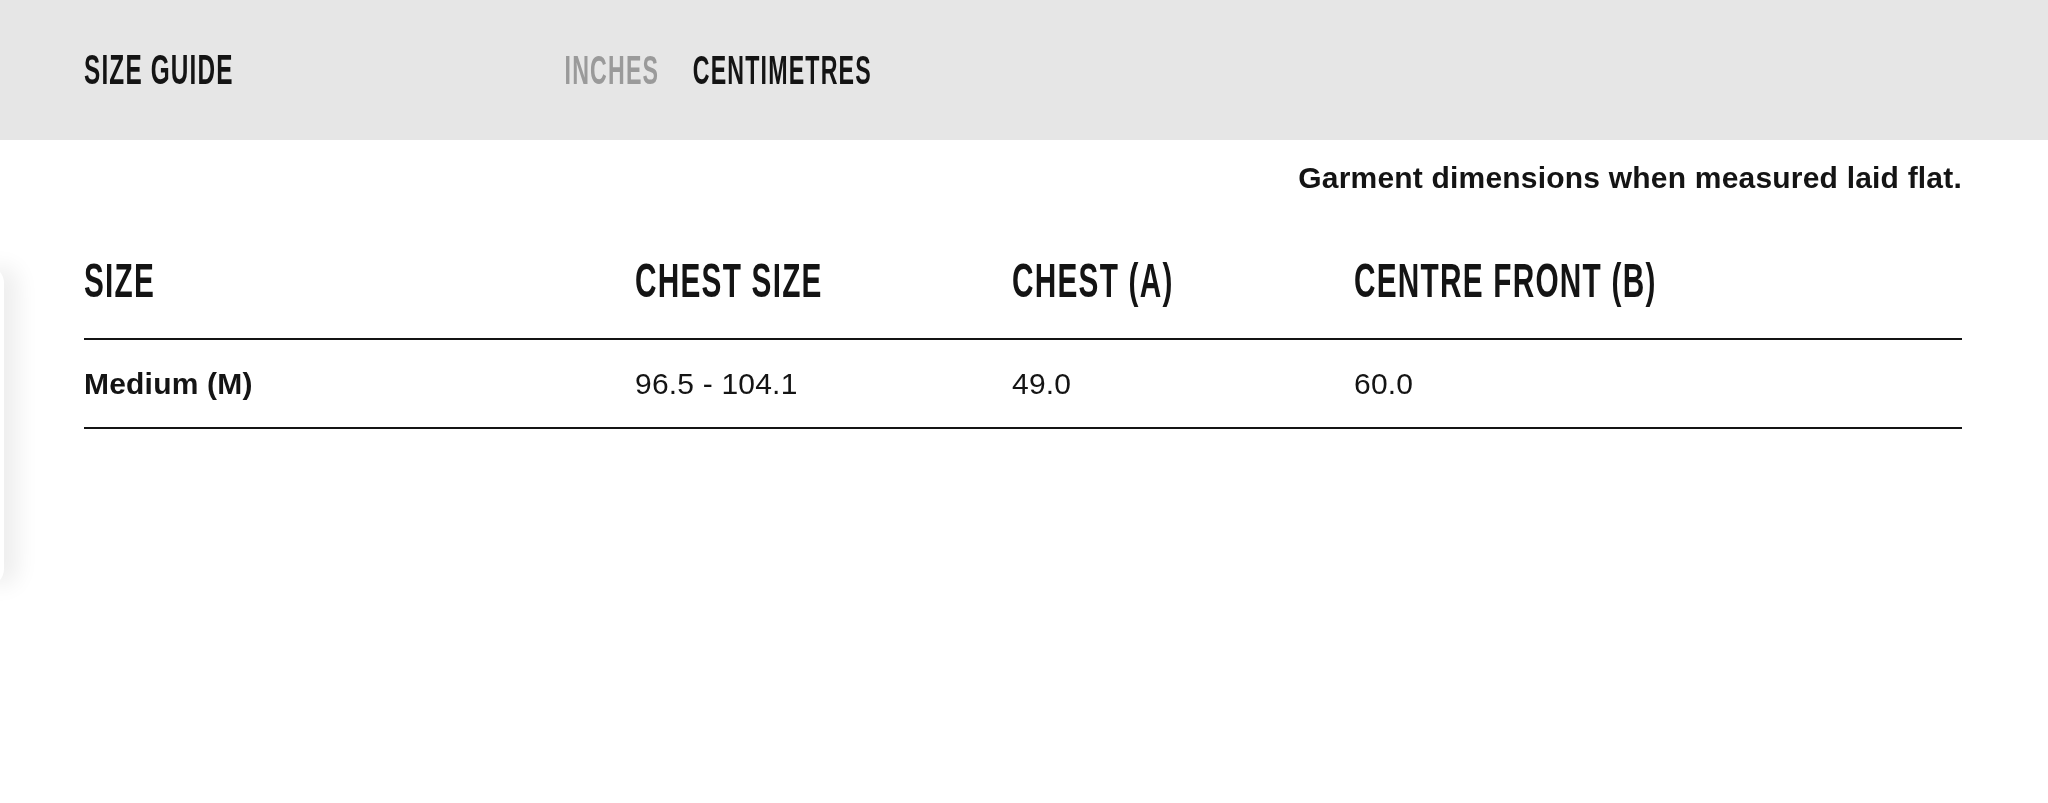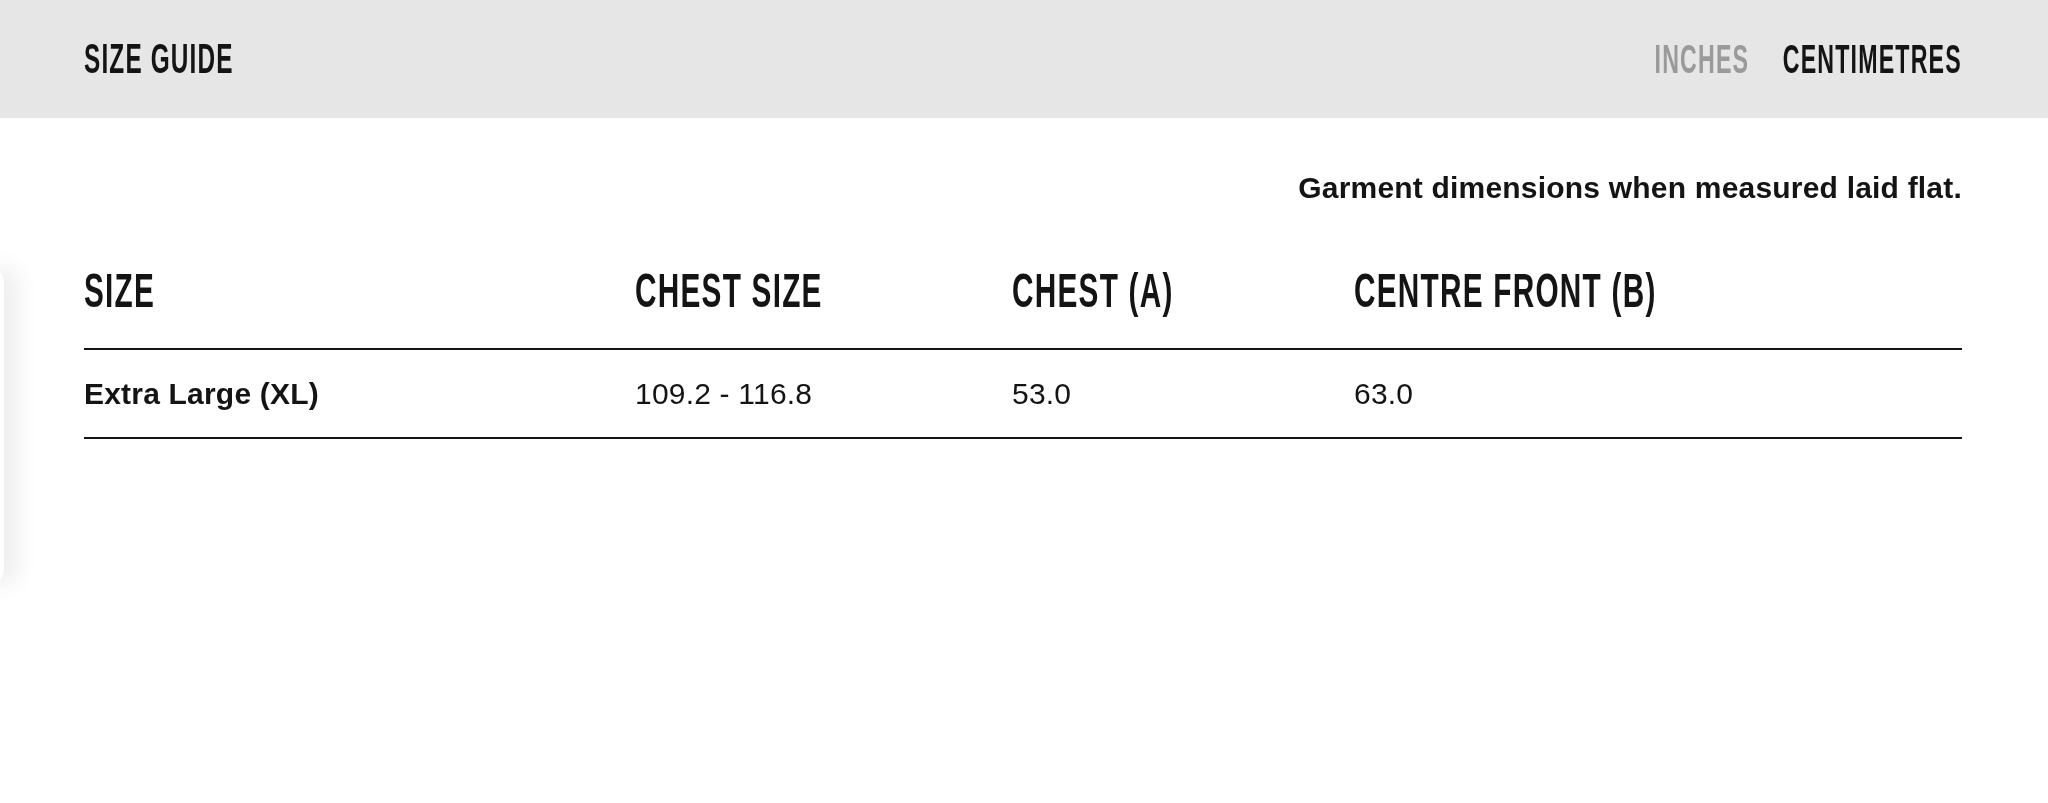--- a/index.html
+++ b/index.html
@@ -10,27 +10,25 @@
     width: 2048px;
     height: 803px;
     background: #ffffff;
     overflow: hidden;
     font-family: "Liberation Sans", "DejaVu Sans", sans-serif;
     color: #141414;
   }
 
   
   .topbar {
-    height: 118px;
+    height: 140px;
     background: #e6e6e6;
     display: flex;
     align-items: center;
-    justify-content: space-between;
     padding: 0 86px 0 84px;
-    gap: 20px;
   }
   .brand-title {
     font-size: 42px;
     font-weight: 700;
     letter-spacing: 2px;
     white-space: nowrap;
     transform: scaleX(0.58);
     transform-origin: left center;
   }
   .unit-toggle {
@@ -49,21 +47,21 @@
     background: none;
     border: none;
     cursor: pointer;
     color: #9a9a9a;
     padding: 0;
   }
   .unit-btn.active { color: #141414; cursor: default; }
 
   
   .note {
-    margin-top: 52px;
+    margin-top: 20px;
     padding-right: 86px;
     text-align: right;
     font-size: 30px;
     font-weight: 700;
     letter-spacing: 0.2px;
     line-height: 36px;
   }
 
   
   .size-table {
@@ -139,21 +137,21 @@
     <thead>
       <tr>
         <th><span class="condensed">SIZE</span></th>
         <th><span class="condensed">CHEST SIZE</span></th>
         <th><span class="condensed">CHEST (A)</span></th>
         <th><span class="condensed">CENTRE FRONT (B)</span></th>
       </tr>
     </thead>
     <tbody>
       <tr>
-        <td class="size-name">Extra Large (XL)</td>
-        <td>109.2 - 116.8</td>
-        <td>53.0</td>
-        <td>63.0</td>
+        <td class="size-name">Medium (M)</td>
+        <td>96.5 - 104.1</td>
+        <td>49.0</td>
+        <td>60.0</td>
       </tr>
     </tbody>
   </table>
 
 </div>
 
 </body></html>

